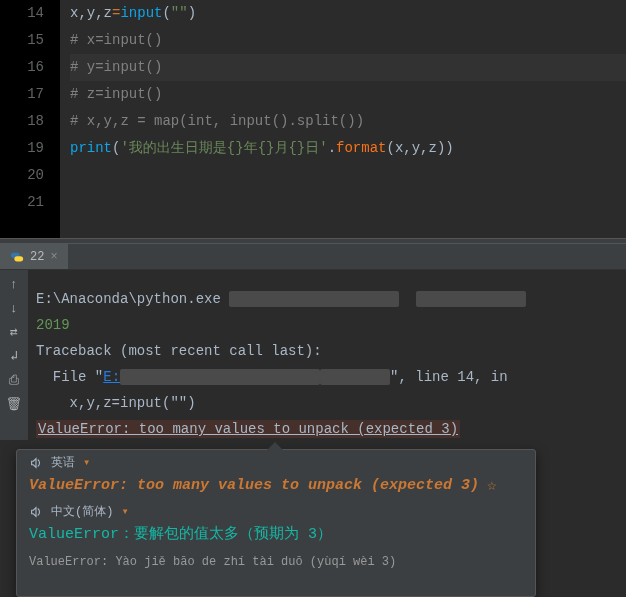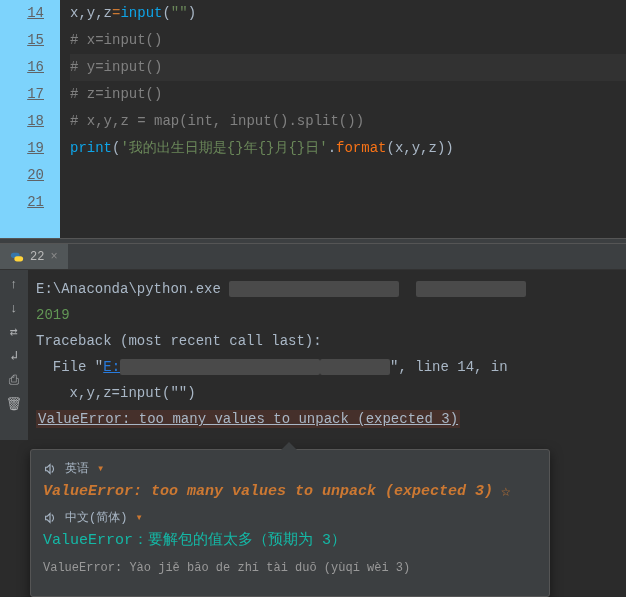--- a/index.html
+++ b/index.html
@@ -12,27 +12,26 @@
   color: #a9b7c6;
   overflow: hidden;
 }
 .editor-pane {
   display: flex;
   height: 238px;
   background: #2b2b2b;
 }
 .gutter {
   width: 60px;
-  background: #7dd3fc;
+  background: #000000;
   color: #606366;
   text-align: right;
   padding-right: 16px;
   user-select: none;
   padding-top: 0;
-  text-decoration: underline;
 }
 .gutter div { height: 27px; line-height: 27px; }
 .code {
   flex: 1;
   padding-left: 10px;
   line-height: 27px;
 }
 .code .line { height: 27px; white-space: pre; }
 .line.hl { background: #323232; }
 .k-orange { color: #cc7832; }
@@ -90,46 +89,46 @@
   width: 16px; height: 16px;
   color: #afb1b3;
   cursor: pointer;
   display: flex;
   align-items: center;
   justify-content: center;
   font-size: 13px;
 }
 .console {
   flex: 1;
-  padding: 6px 0 0 8px;
+  padding: 16px 0 0 8px;
   line-height: 26px;
 }
 .console .cline { white-space: pre; }
 .redacted {
   display: inline-block;
   vertical-align: middle;
   height: 16px;
   background: #4a4a4a;
   border-radius: 2px;
 }
 .c-input { color: #629755; }
 .c-trace { color: #a9b7c6; }
 .c-link { color: #287bde; text-decoration: underline; cursor: pointer; }
 .c-err-hl { background: #45302b; color: #a9b7c6; text-decoration: underline; padding: 1px 2px; }
 
 .trans-panel {
   position: absolute;
-  left: 30px;
+  left: 16px;
   top: 449px;
   width: 520px;
   height: 148px;
   background: #3c3f41;
   border: 1px solid #555;
   border-radius: 3px;
-  padding: 10px 12px;
+  padding: 4px 12px;
   box-shadow: 0 4px 12px rgba(0,0,0,0.5);
 }
 .trans-pointer {
   position: absolute;
   top: -8px;
   left: 250px;
   width: 0; height: 0;
   border-left: 8px solid transparent;
   border-right: 8px solid transparent;
   border-bottom: 8px solid #3c3f41;

